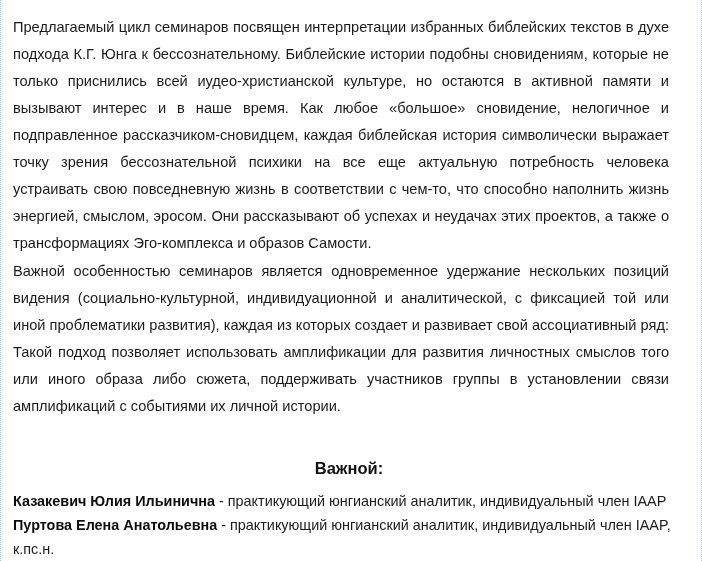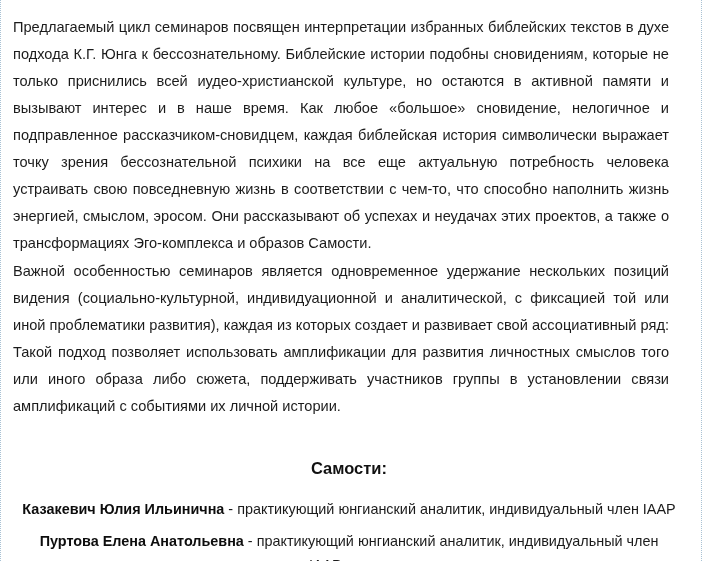--- a/index.html
+++ b/index.html
@@ -52,24 +52,24 @@
     margin: 0;
     text-align: center;
     font-size: 16.5px;
     font-weight: bold;
     line-height: 26px;
     color: #111111;
     padding-bottom: 8px;
   }
 
   .detail-line {
-    margin: 8px;
+    margin: 0;
     font-size: 14.4px;
     line-height: 24px;
-    text-align: center;
+    text-align: left;
     color: #1b1b1b;
   }
 
   .detail-line .strong {
     font-weight: bold;
     color: #0d0d0d;
   }
 
   .detail-line .normal {
     font-weight: normal;
@@ -81,21 +81,21 @@
 <div class="page-frame">
   <div class="content">
 
     <p class="body-paragraph">Предлагаемый цикл семинаров посвящен интерпретации избранных библейских текстов в духе подхода К.Г. Юнга к бессознательному. Библейские истории подобны сновидениям, которые не только приснились всей иудео-христианской культуре, но остаются в активной памяти и вызывают интерес и в наше время. Как любое «большое» сновидение, нелогичное и подправленное рассказчиком-сновидцем, каждая библейская история символически выражает точку зрения бессознательной психики на все еще актуальную потребность человека устраивать свою повседневную жизнь в соответствии с чем-то, что способно наполнить жизнь энергией, смыслом, эросом. Они рассказывают об успехах и неудачах этих проектов, а также о трансформациях Эго-комплекса и образов Самости.</p>
 
 
     <p class="body-paragraph">Важной особенностью семинаров является одновременное удержание нескольких позиций видения (социально-культурной, индивидуационной и аналитической, с фиксацией той или иной проблематики развития), каждая из которых создает и развивает свой ассоциативный ряд: Такой подход позволяет использовать амплификации для развития личностных смыслов того или иного образа либо сюжета, поддерживать участников группы в установлении связи амплификаций с событиями их личной истории.</p>
 
     <div class="spacer-before-heading"></div>
 
-    <h2 class="presenters-heading">Самости:</h2>
+    <h2 class="presenters-heading">Важной:</h2>
 
     <p class="detail-line">
       <span class="strong">Казакевич Юлия Ильинична</span><span class="normal"> - практикующий юнгианский аналитик, индивидуальный член IAAP</span>
     </p>
 
     <p class="detail-line">
       <span class="strong">Пуртова Елена Анатольевна</span><span class="normal"> - практикующий юнгианский аналитик, индивидуальный член IAAP, к.пс.н.</span>
     </p>
 
   </div>

